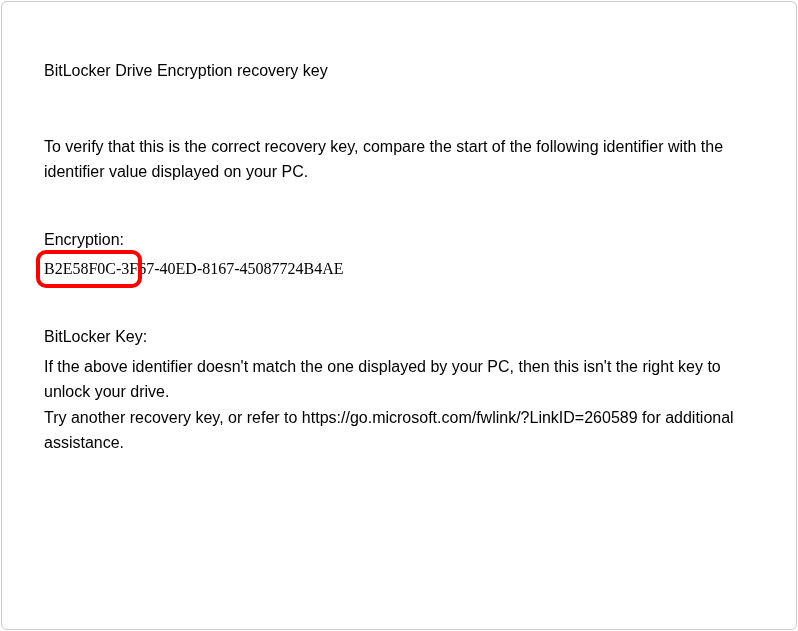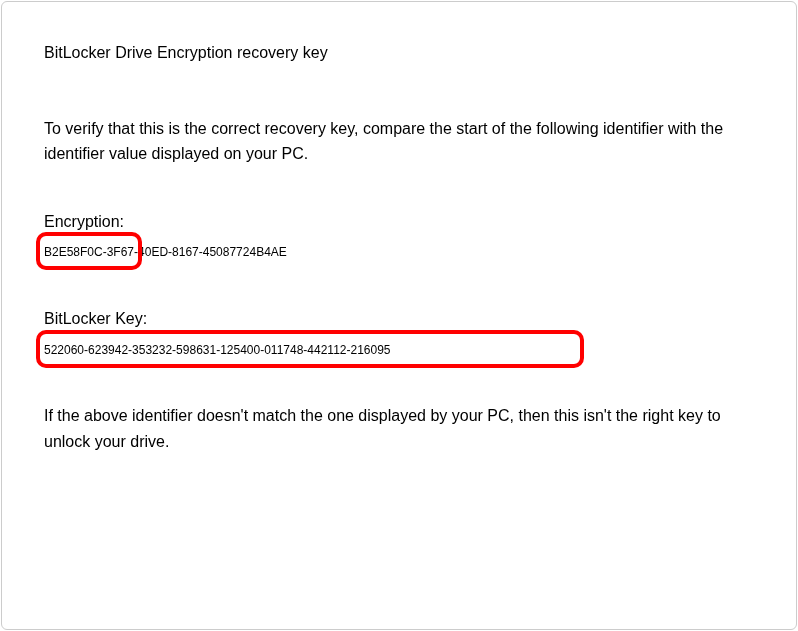--- a/index.html
+++ b/index.html
@@ -12,21 +12,21 @@
       width: 798px;
       height: 631px;
       background: #fff;
     }
     .container {
       width: 796px;
       height: 629px;
       margin: 1px;
       border: 1px solid #ccc;
       border-radius: 6px;
-      padding: 38px 42px 38px 42px;
+      padding: 56px 42px 38px 42px;
       font-size: 16px;
       line-height: 1.6;
       color: #000;
       position: relative;
     }
     .title {
       font-size: 16px;
       font-weight: 400;
       margin-bottom: 50px;
     }
@@ -35,21 +35,22 @@
     }
     .label {
       margin-bottom: 4px;
     }
     .value-block {
       position: relative;
       margin-bottom: 42px;
     }
     .value {
       display: inline-block;
-      font-size: 12px;
+      font-size: 16px;
+      font-family: Liberation Serif, serif;
     }
     .highlight-box {
       position: absolute;
       border: 4px solid #ff0000;
       border-radius: 10px;
       pointer-events: none;
     }
     .highlight-identifier {
       left: -8px;
       top: -6px;
@@ -78,20 +79,17 @@
   <div class="label">Encryption:</div>
 
   <div class="value-block">
     <span class="value">B2E58F0C-3F67-40ED-8167-45087724B4AE</span>
     <div class="highlight-box highlight-identifier"></div>
   </div>
 
 
   <div class="label">BitLocker Key:</div>
 
-  <div class="value-block">
-    <span class="value">522060-623942-353232-598631-125400-011748-442112-216095</span>
-    <div class="highlight-box highlight-key"></div>
-  </div>
 
   <div class="para-no-margin">If the above identifier doesn't match the one displayed by your PC, then this isn't the right key to unlock your drive.</div>
+  <div class="para-no-margin">Try another recovery key, or refer to https://go.microsoft.com/fwlink/?LinkID=260589 for additional assistance.</div>
 
 </div>
 
 </body></html>

